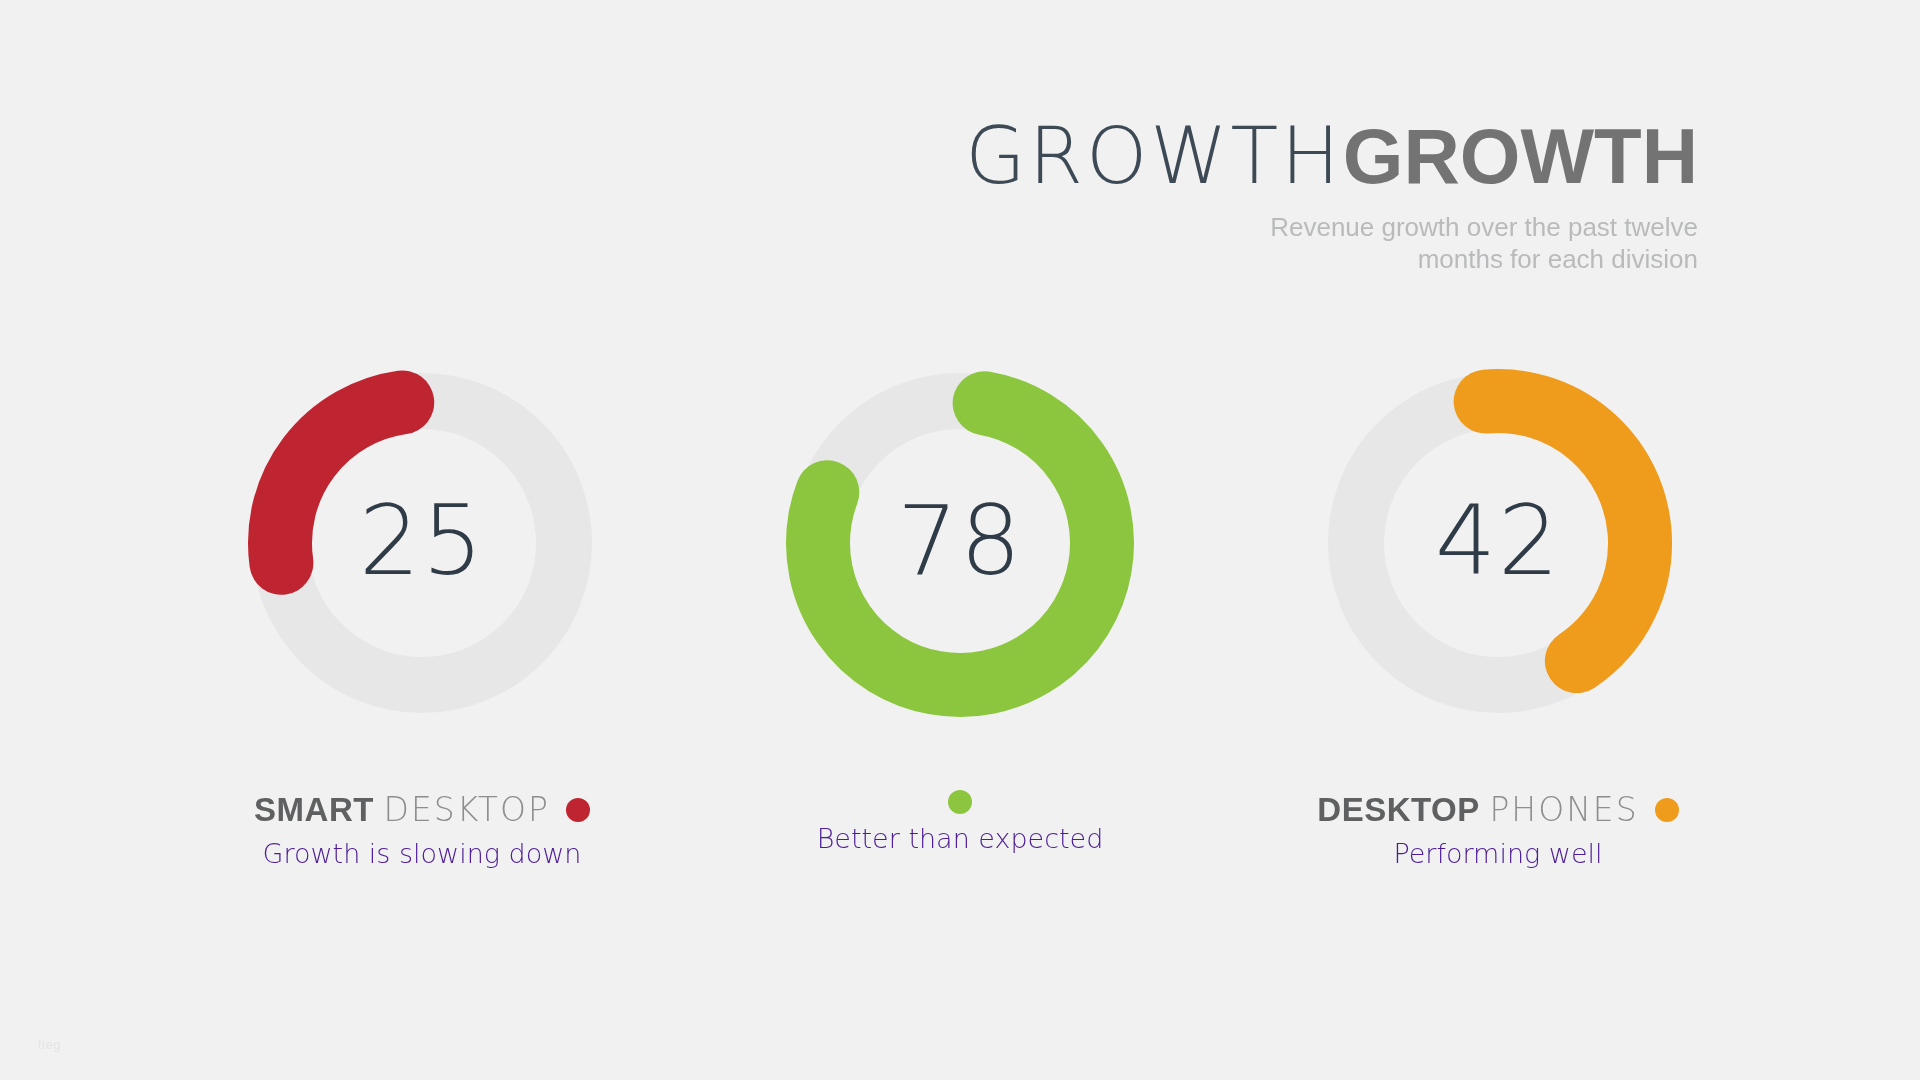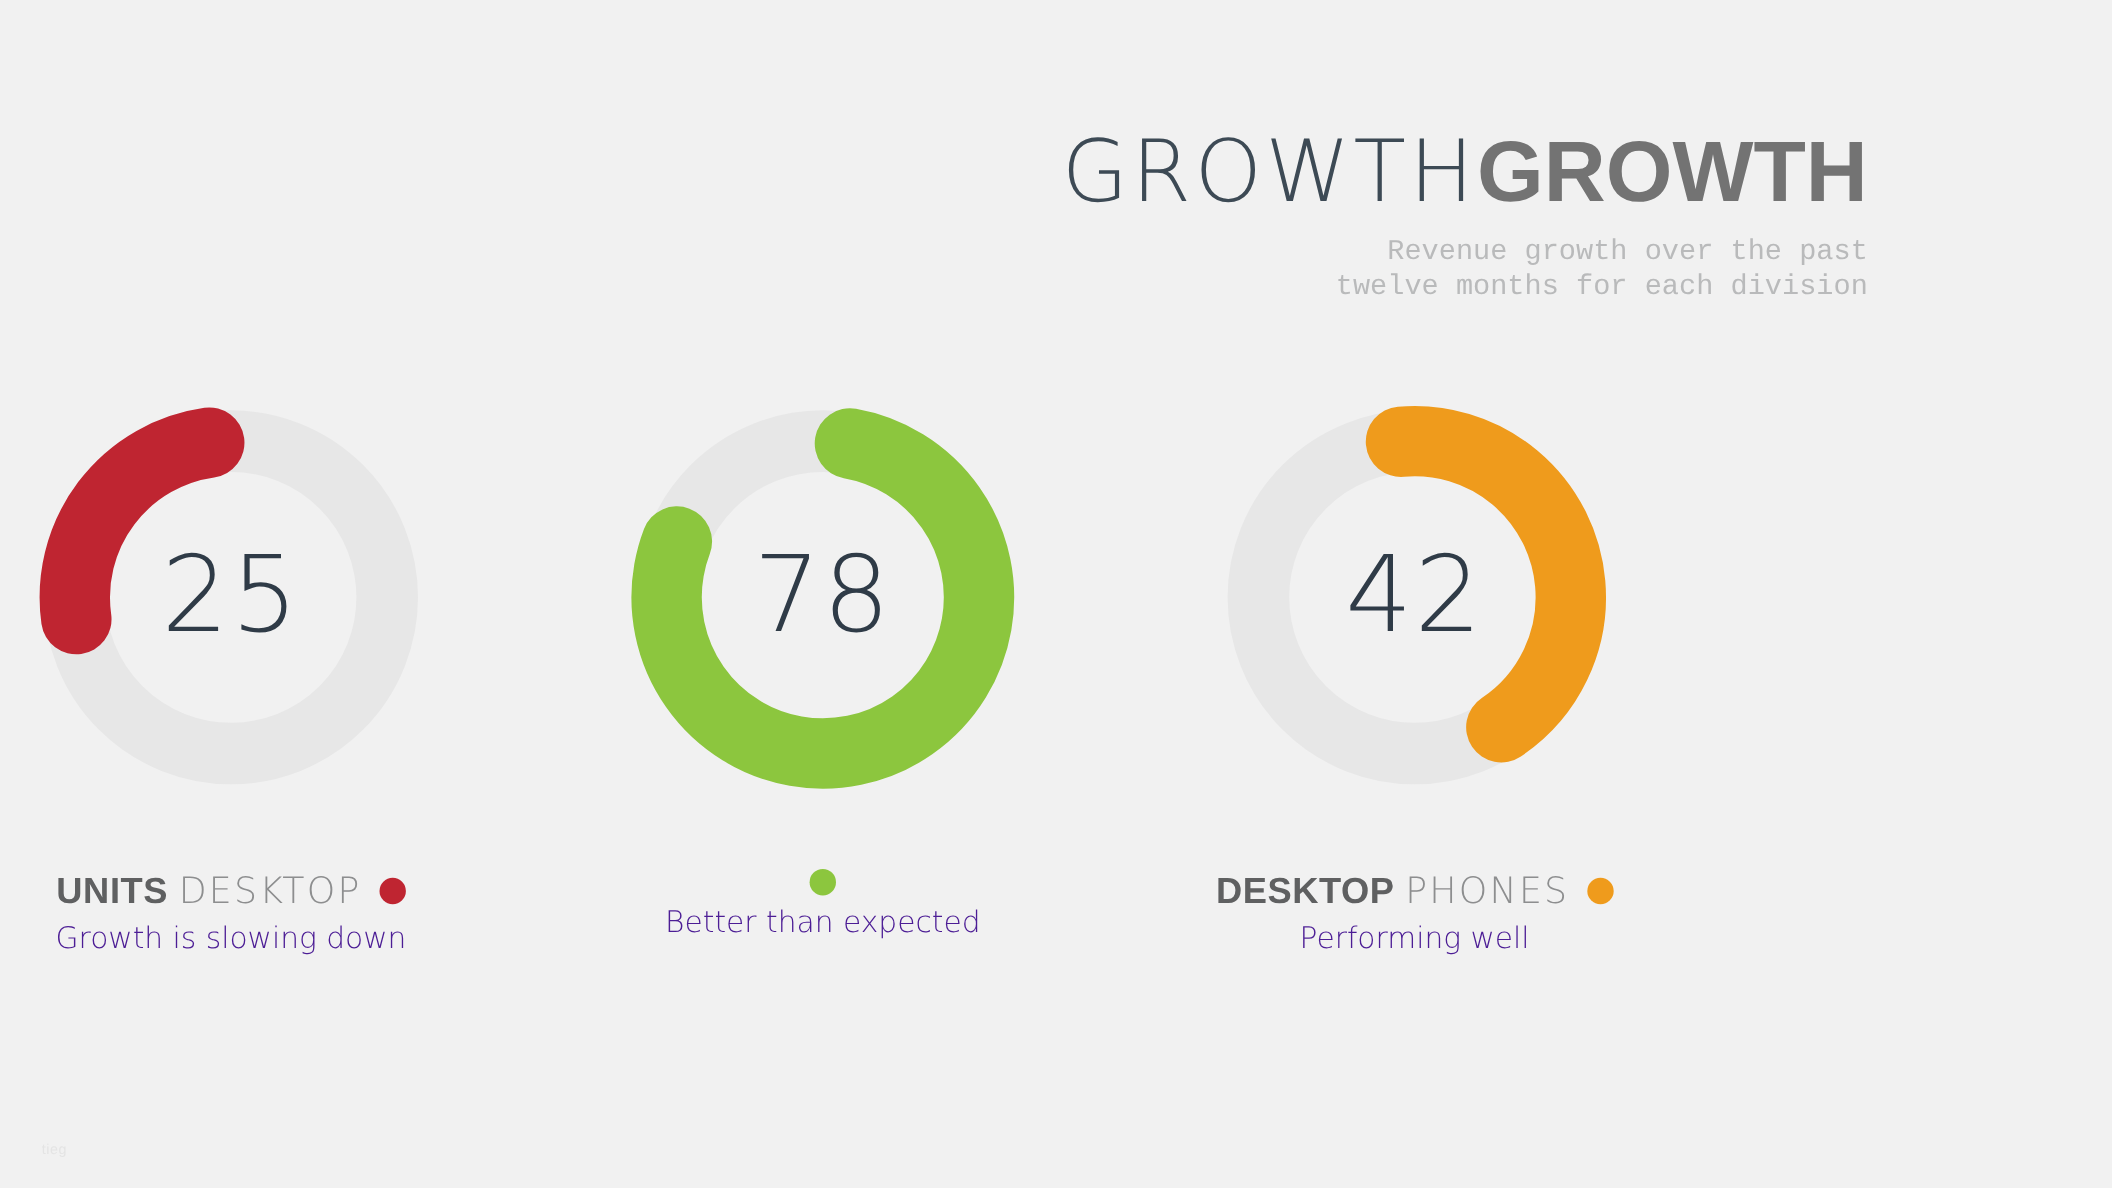--- a/index.html
+++ b/index.html
@@ -43,31 +43,31 @@
     letter-spacing:0px;
   }
   .subtitle {
     margin-top:18px;
     font-size:26px;
     line-height:1.22;
     font-weight:300;
     color:#b9babb;
     max-width:500px;
     margin-left:auto;
-    font-family:Liberation Mono, monospace;
+    font-family:Liberation Sans, sans-serif;
   }
 
   
   .charts {
     position:absolute;
     top:348px;
     left:0;
     width:1920px;
     display:flex;
-    justify-content:flex-start;
+    justify-content:center;
     gap:118px;
   }
   .chart-col {
     width:420px;
     display:flex;
     flex-direction:column;
     align-items:center;
   }
   .donut-wrap {
     position:relative;
@@ -156,21 +156,21 @@
       <div class="donut-wrap">
         <svg class="donut-svg" viewBox="0 0 390 390">
           <circle cx="195" cy="195" r="142" fill="none" stroke="#e7e7e7" stroke-width="56"></circle>
           <circle class="arc" cx="195" cy="195" r="142" fill="none" stroke="#bf2531" stroke-width="64" stroke-linecap="round" stroke-dasharray="223.05307840487532 671.1592352146259" transform="rotate(-98 195 195) scale(1,-1) translate(0,-390)"></circle>
         </svg>
         <div class="donut-value">25</div>
       </div>
       <div class="label-block">
         <div class="label-line">
           <span class="label-main">
-            <span class="label-strong">UNITS</span>
+            <span class="label-strong">SMART</span>
             <span class="label-thin">DESKTOP</span>
           </span>
           <span class="dot" style="background: rgb(191, 37, 49);"></span>
         </div>
         <div class="label-caption">Growth is slowing down</div>
       </div>
     </div>
 
     <div class="chart-col">
       <div class="donut-wrap">

